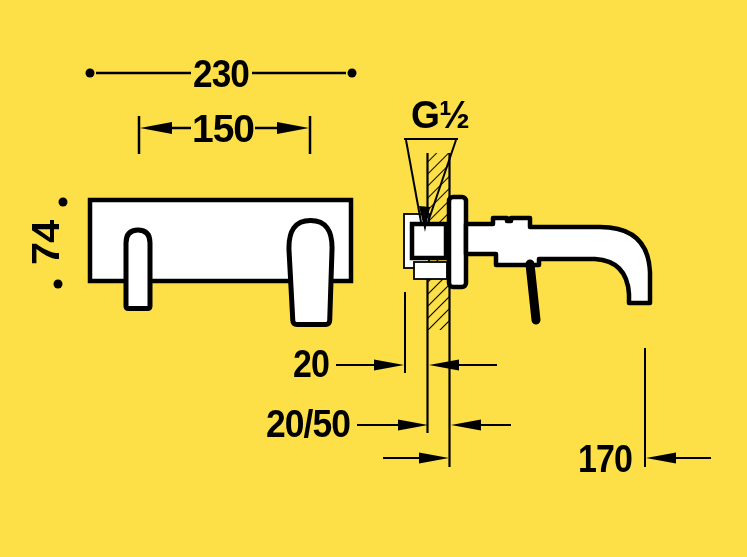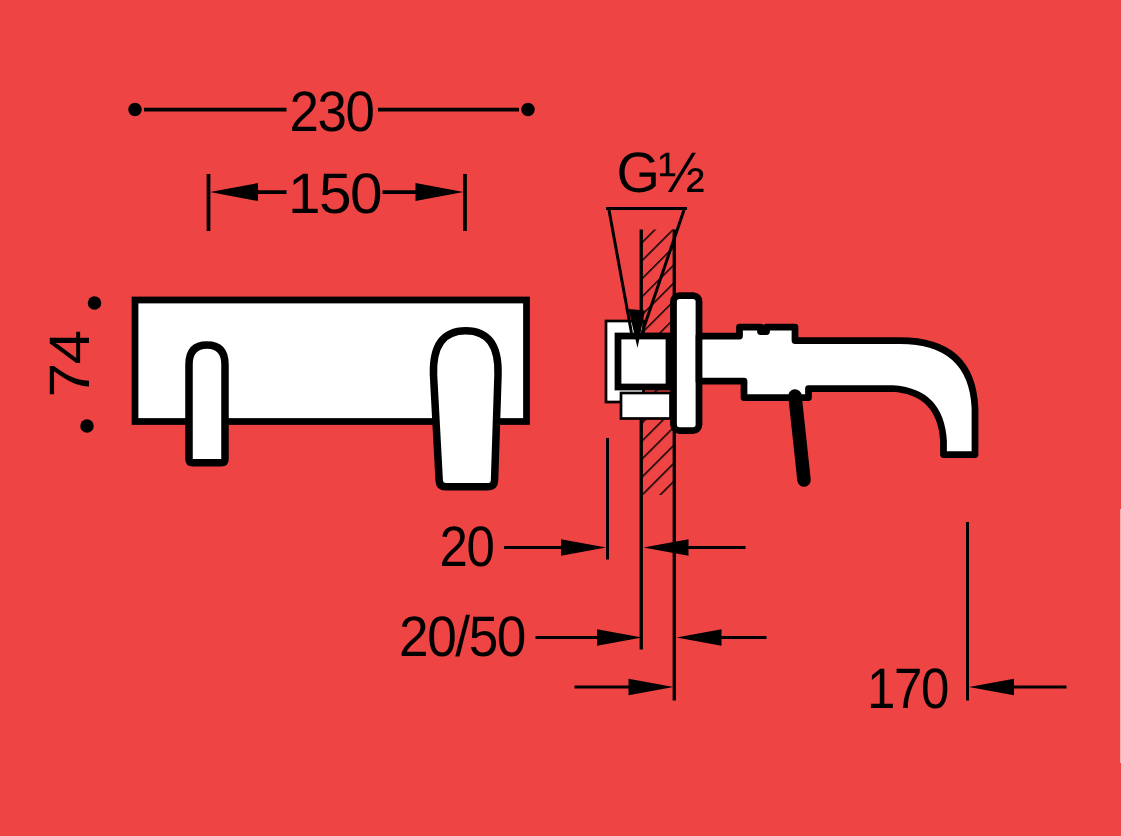--- a/index.html
+++ b/index.html
@@ -1,16 +1,16 @@
 <!DOCTYPE html>
 <html><head>
 <meta charset="utf-8">
 <style>
   html,body{margin:0;padding:0;background:#ffffff;}
-  .canvas{position:relative;width:747px;height:557px;background:#ef4444;overflow:hidden;}
+  .canvas{position:relative;width:747px;height:557px;background:#fde047;overflow:hidden;font-weight:bold;}
   svg{display:block;}
   svg text{
     font-family:"Liberation Sans", sans-serif;
     font-size:38px;
     fill:#000;
     letter-spacing:-1px;
   }
 </style>
 </head>
 <body>

